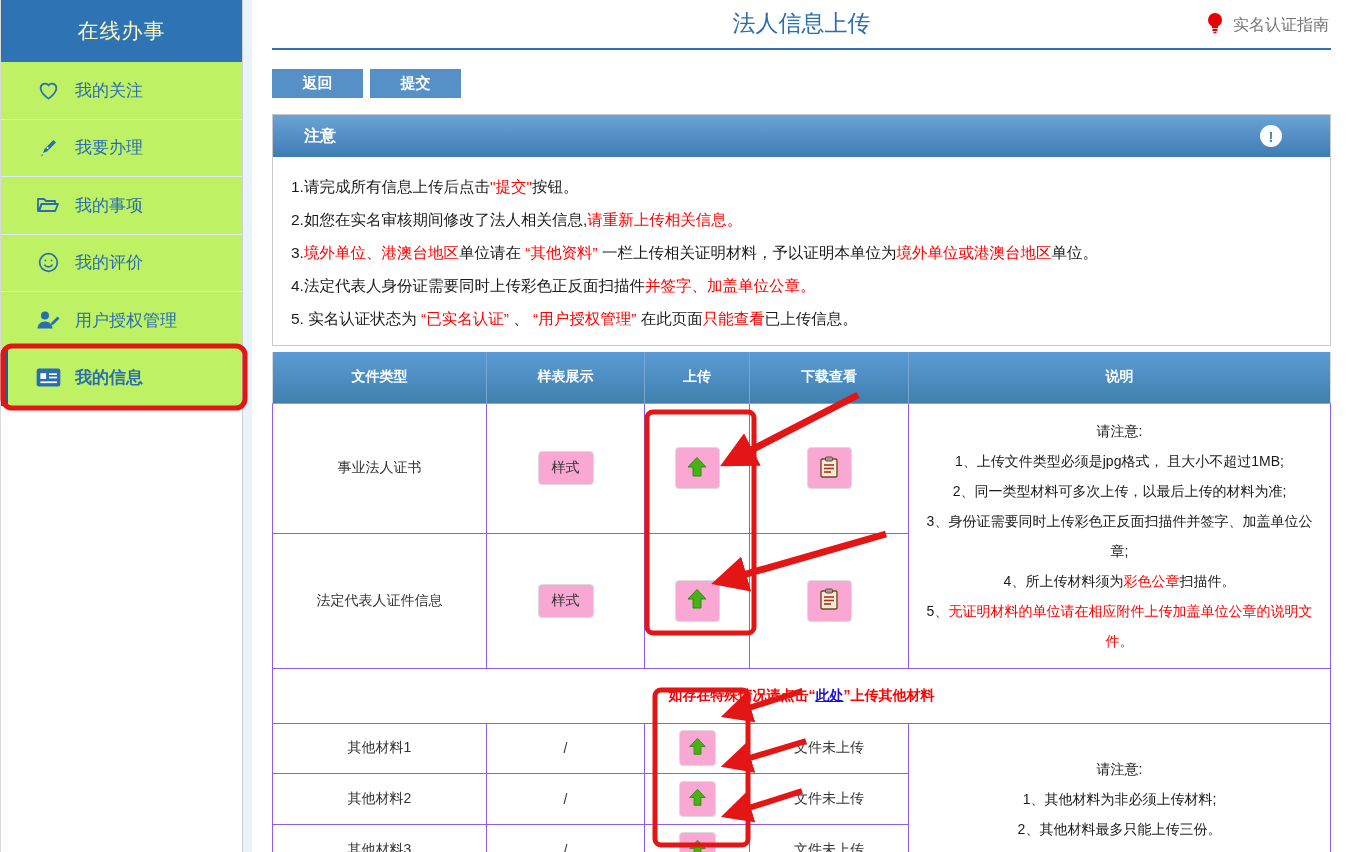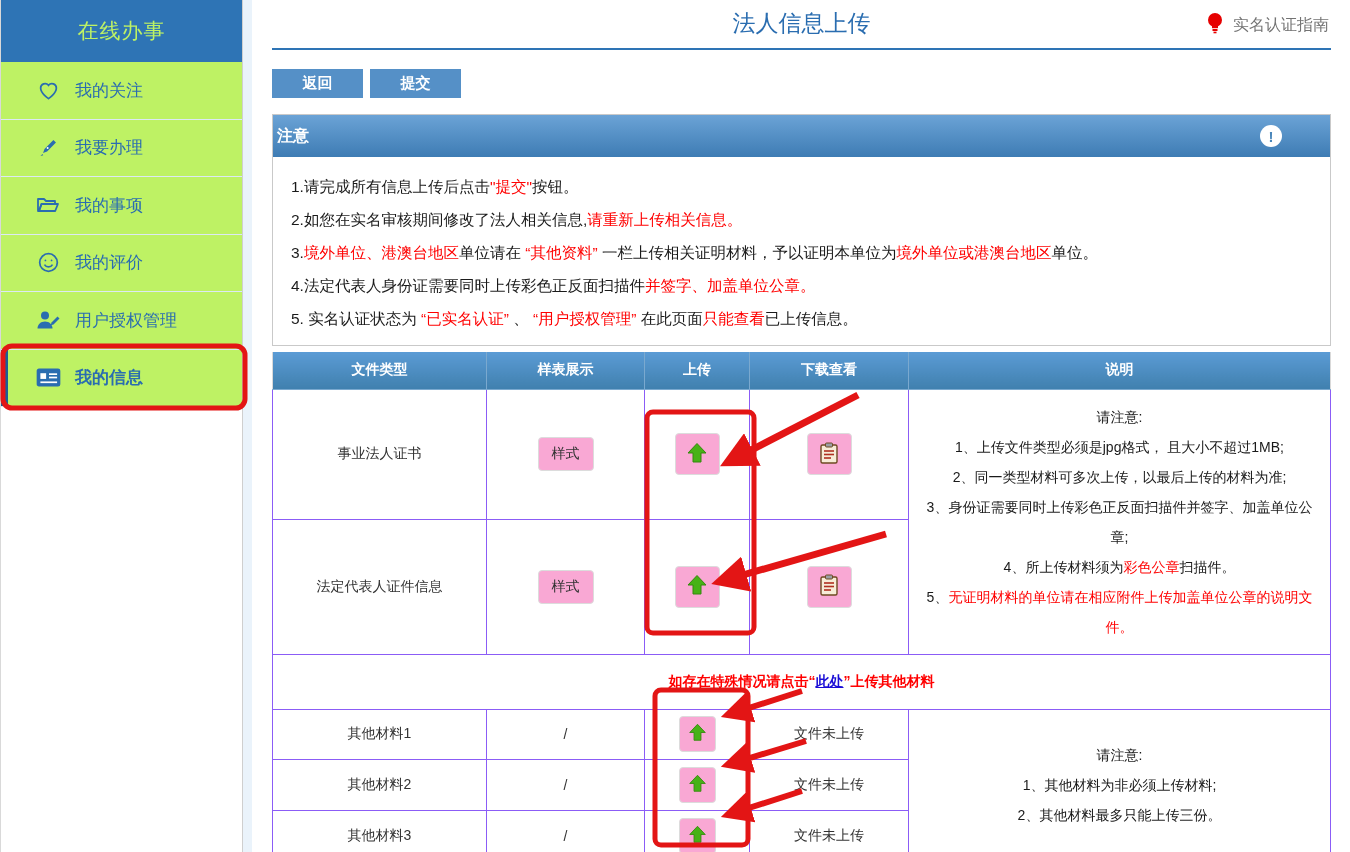--- a/index.html
+++ b/index.html
@@ -3,21 +3,21 @@
 <meta charset="utf-8">
 <style>
   * { margin:0; padding:0; box-sizing:border-box; }
   html,body { width:1350px; height:852px; overflow:hidden; background:#fff;
               font-family:"Liberation Sans","DejaVu Sans",sans-serif; }
   .app { display:flex; width:1350px; height:852px; position:relative; }
 
   
   .sidebar { width:243px; height:852px; border-left:1px solid #d9d9d9;
              border-right:1px solid #cfcfcf; background:#fff; flex:0 0 243px; }
-  .sidebar-header { height:62px; background:#2e74b5; color:#bef264; font-size:21px;
+  .sidebar-header { height:62px; background:#2e74b5; color:#fef9c3; font-size:21px;
                     display:flex; align-items:center; justify-content:center; letter-spacing:1px; }
   .side-item { height:57.5px; display:flex; align-items:center; padding-left:34px;
                border-bottom:1px solid #dce9f5; color:#2a6db0; font-size:17px;
                cursor:pointer; position:relative; background:#bef264; }
   .side-item .s-icon { width:26px; height:24px; margin-right:14px; display:flex;
                        align-items:center; justify-content:center; }
   .side-item.active { font-weight:bold; }
   .side-item.active::before { content:""; position:absolute; left:0; top:0; bottom:0;
                               width:7px; background:#1b5e97; }
   .gutter { width:9px; background:#eaf3fb; flex:0 0 9px; }
@@ -31,34 +31,34 @@
 
   .toolbar { margin-top:19px; display:flex; gap:7px; }
   .btn-blue { width:91px; height:29px; background:#5590c7; color:#fff; border:none;
               border-radius:0; font-size:15px; font-weight:bold; cursor:pointer;
               font-family:inherit; }
 
   
   .notice { margin-top:16px; border:1px solid #c9c9c9; }
   .notice-head { height:42px; background:linear-gradient(#6ba3d6,#3e7cb4); color:#fff;
                  font-size:16px; font-weight:bold; display:flex; align-items:center;
-                 padding:0 4px; position:relative; }
+                 padding:0 31px; position:relative; }
   .excl-icon { position:absolute; right:48px; top:10px; width:22px; height:22px;
                background:#fff; border-radius:50%; color:#4a86ba; font-weight:bold;
                font-size:15px; display:flex; align-items:center; justify-content:center; }
   .notice-body { background:#fff; padding:13px 18px 10px; }
   .notice-body p { font-size:15.5px; color:#1a1a1a; line-height:33px; }
 
   .seg-r { color:#ff0000; }
   .seg-k { color:#1a1a1a; }
 
   
   table.upload { margin-top:6px; width:1058px; border-collapse:collapse; table-layout:fixed; }
   table.upload th { background:linear-gradient(#5b9bd5,#4080ae); color:#fff; font-size:14px;
-                    font-weight:bold; height:37px; border:1px solid #7aa9cf; border-top:none; }
+                    font-weight:bold; height:51px; border:1px solid #7aa9cf; border-top:none; }
   table.upload th:first-child { border-left:1px solid #d9d9d9; }
   table.upload th:last-child { border-right:1px solid #d9d9d9; }
   table.upload td { border:1px solid #8b5cf6; text-align:center; font-size:14px; color:#333;
                     background:#fff; vertical-align:middle; }
   td.remark { text-align:left; vertical-align:top; padding:12px 14px; }
   td.remark p { font-size:14px; line-height:30px; color:#333; }
   .special-row td { height:55px; background:#fcfcfc; font-weight:bold; color:#ff0000;
                     font-size:14.5px; }
   .link-here { color:#1a0dd6; text-decoration:underline; cursor:pointer; font-weight:bold; }
 

